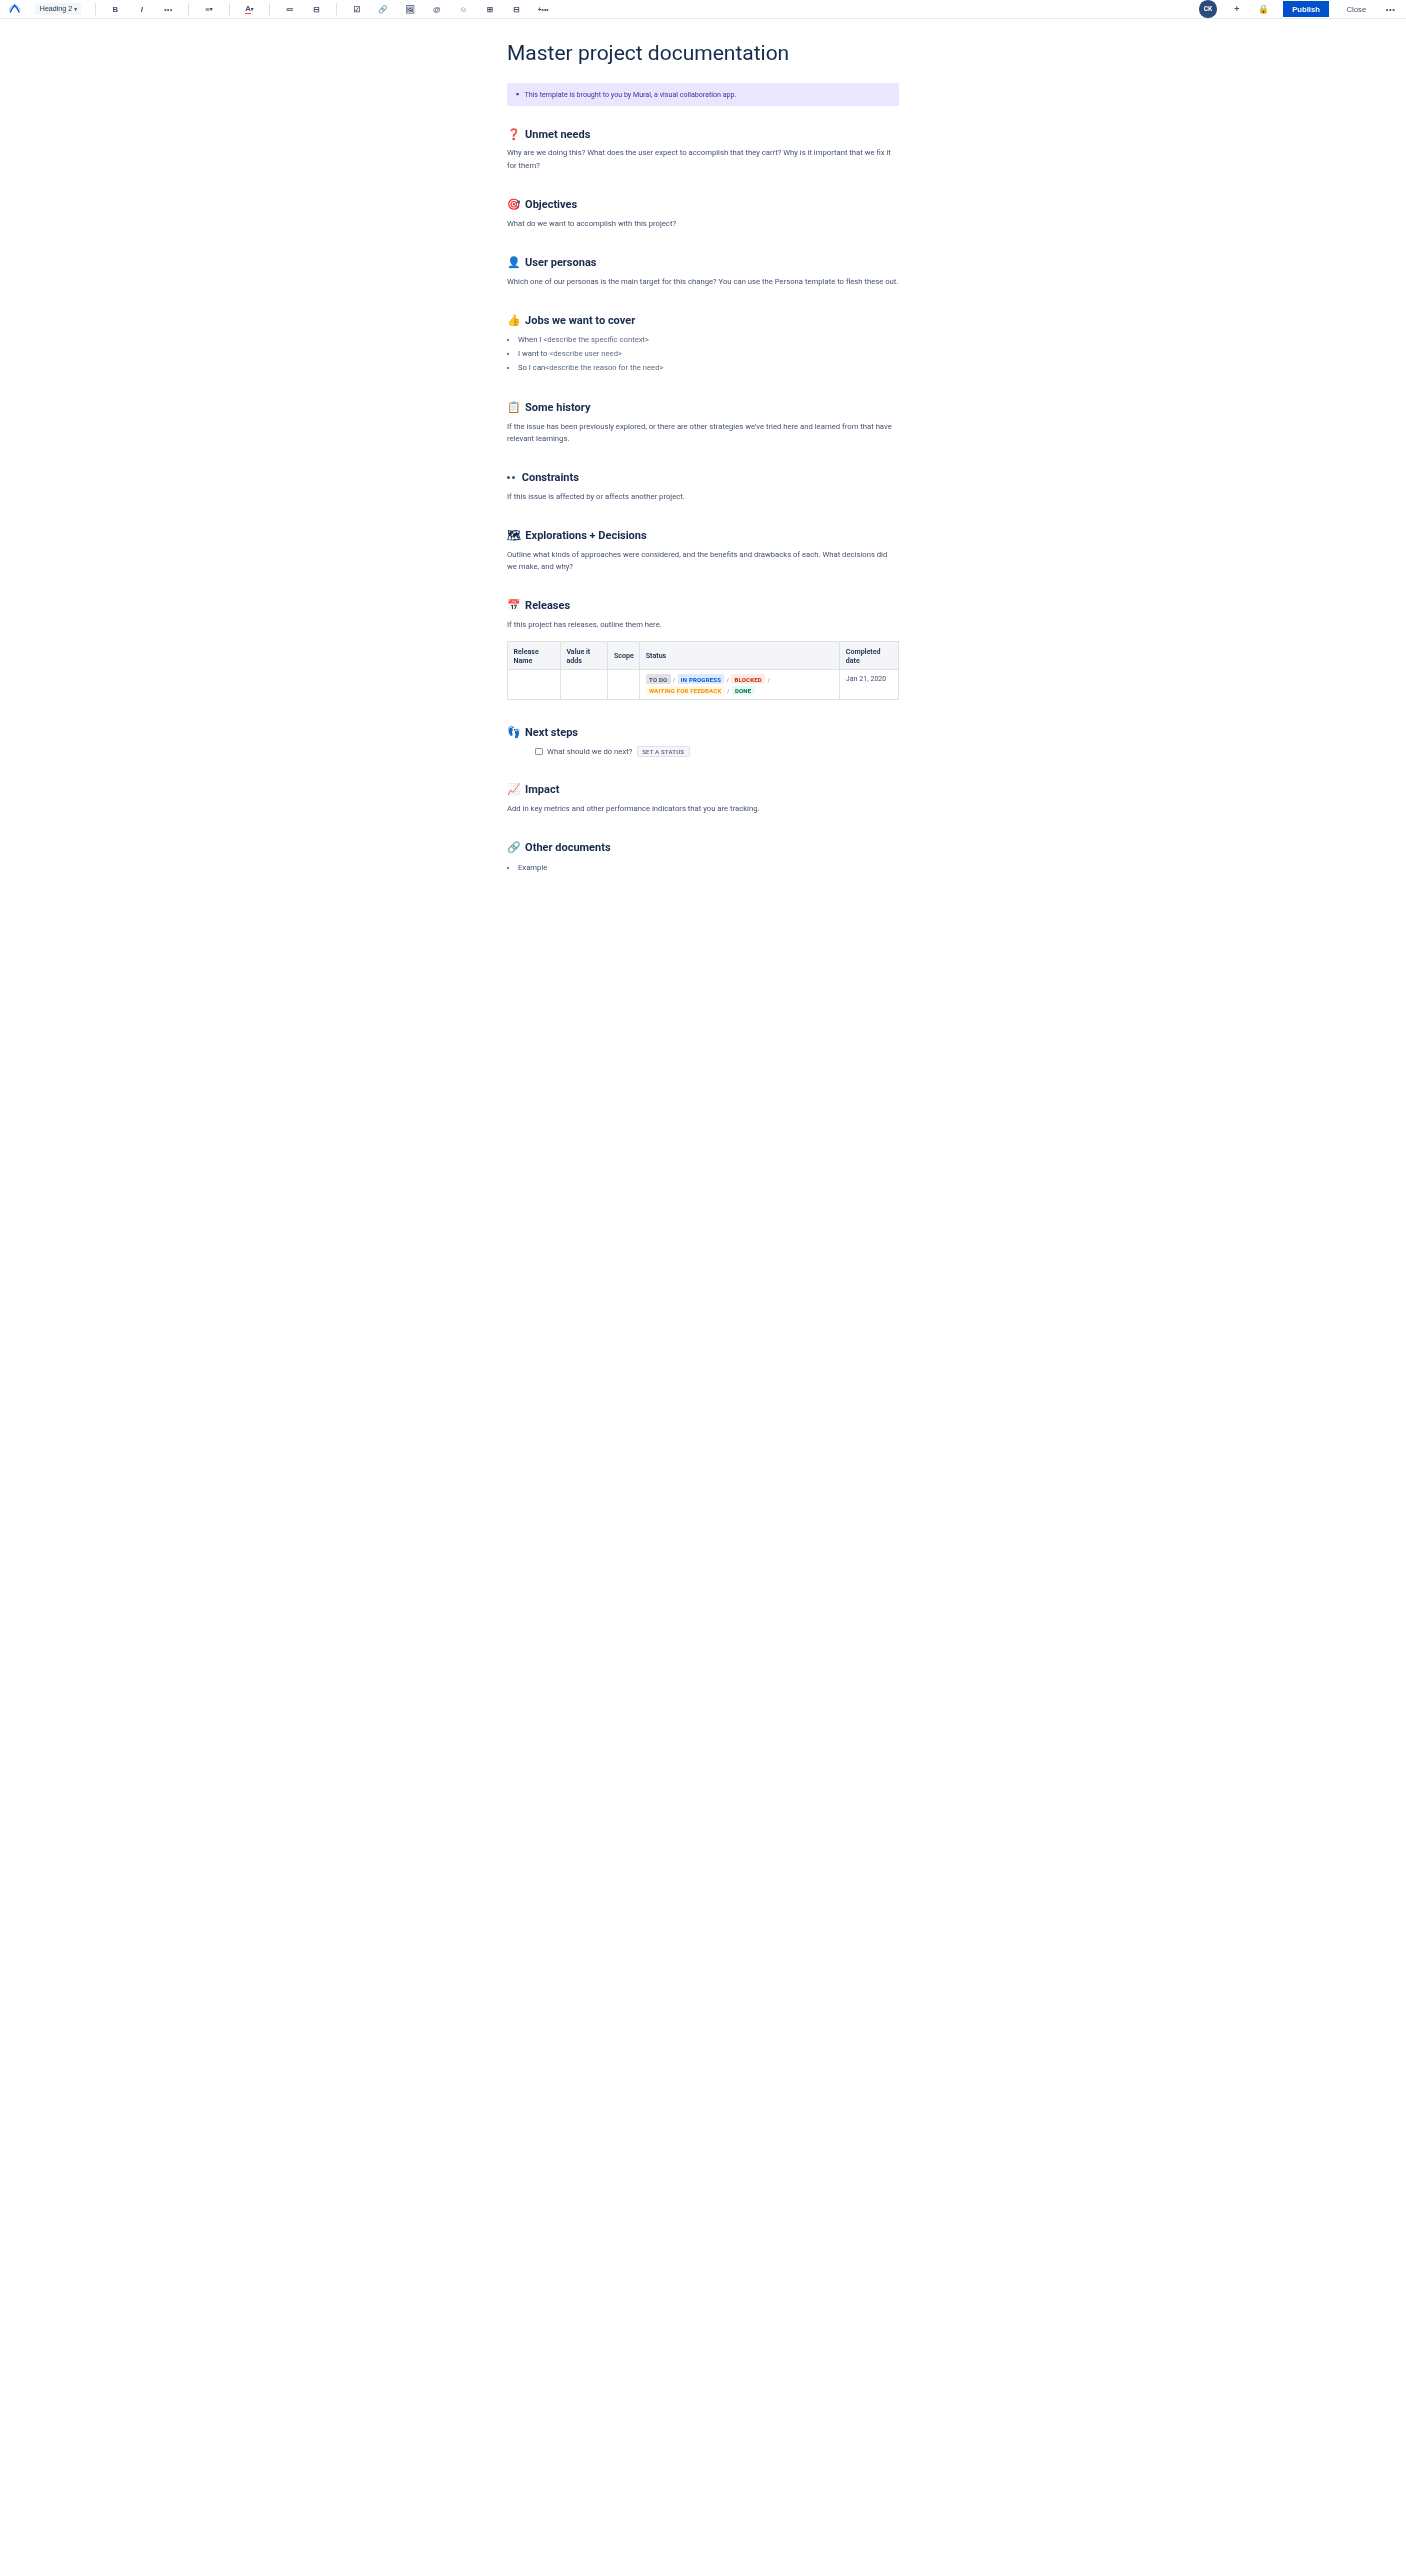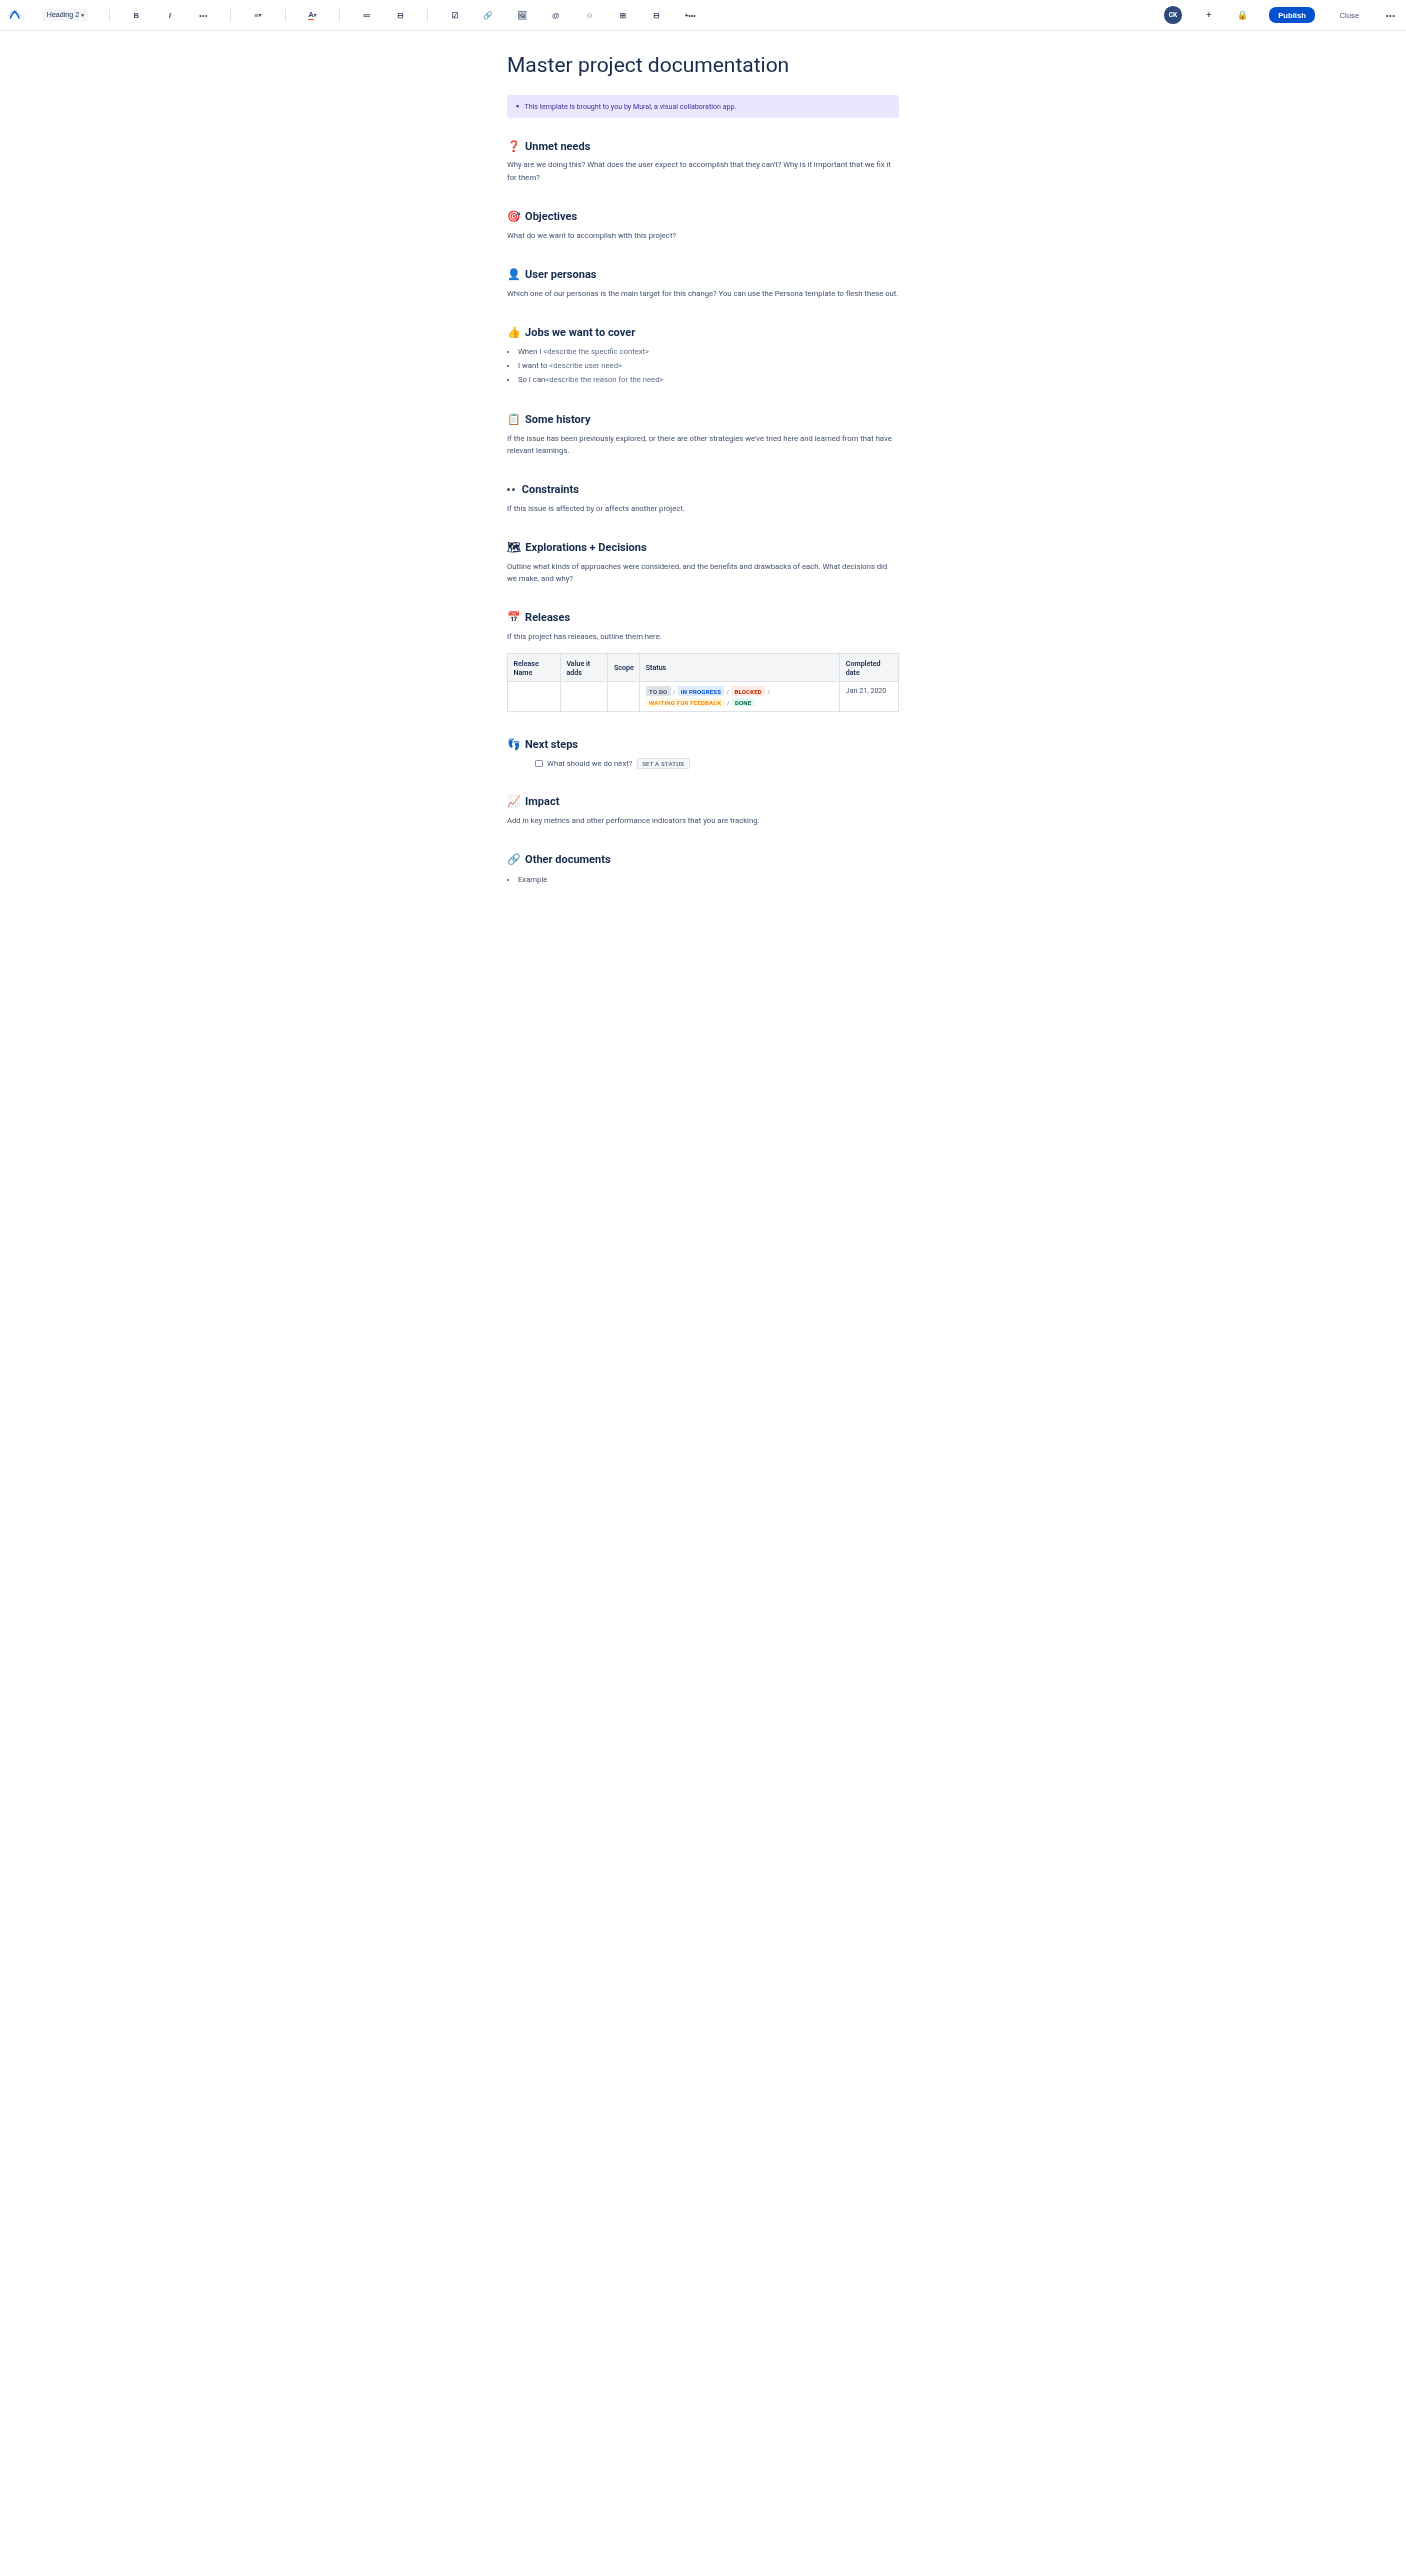--- a/index.html
+++ b/index.html
@@ -11,24 +11,24 @@
     }
 
     
     .toolbar {
       position: sticky;
       top: 0;
       z-index: 100;
       display: flex;
       align-items: center;
       padding: 0 6.6px;
-      height: 31px;
+      height: 19px;
       border-bottom: 0.5px solid #e8e8e8;
       background: #fff;
-      gap: 16px;
+      gap: 9px;
     }
     .toolbar-logo {
       width: 15.4px;
       height: 15.4px;
       margin-right: 4.4px;
       flex-shrink: 0;
     }
     .toolbar-heading-select {
       display: flex;
       align-items: center;
@@ -88,21 +88,21 @@
       border-radius: 2.2px;
       cursor: pointer;
       color: #42526e;
       font-size: 8.8px;
     }
     .publish-btn {
       padding: 3.3px 8.8px;
       background: #0052cc;
       color: #fff;
       border: none;
-      border-radius: 7px;
+      border-radius: 0;
       font-size: 7.7px;
       font-weight: 600;
       cursor: pointer;
       margin: 0 2.2px;
     }
     .close-btn {
       padding: 3.3px 6.6px;
       background: transparent;
       color: #42526e;
       border: none;

